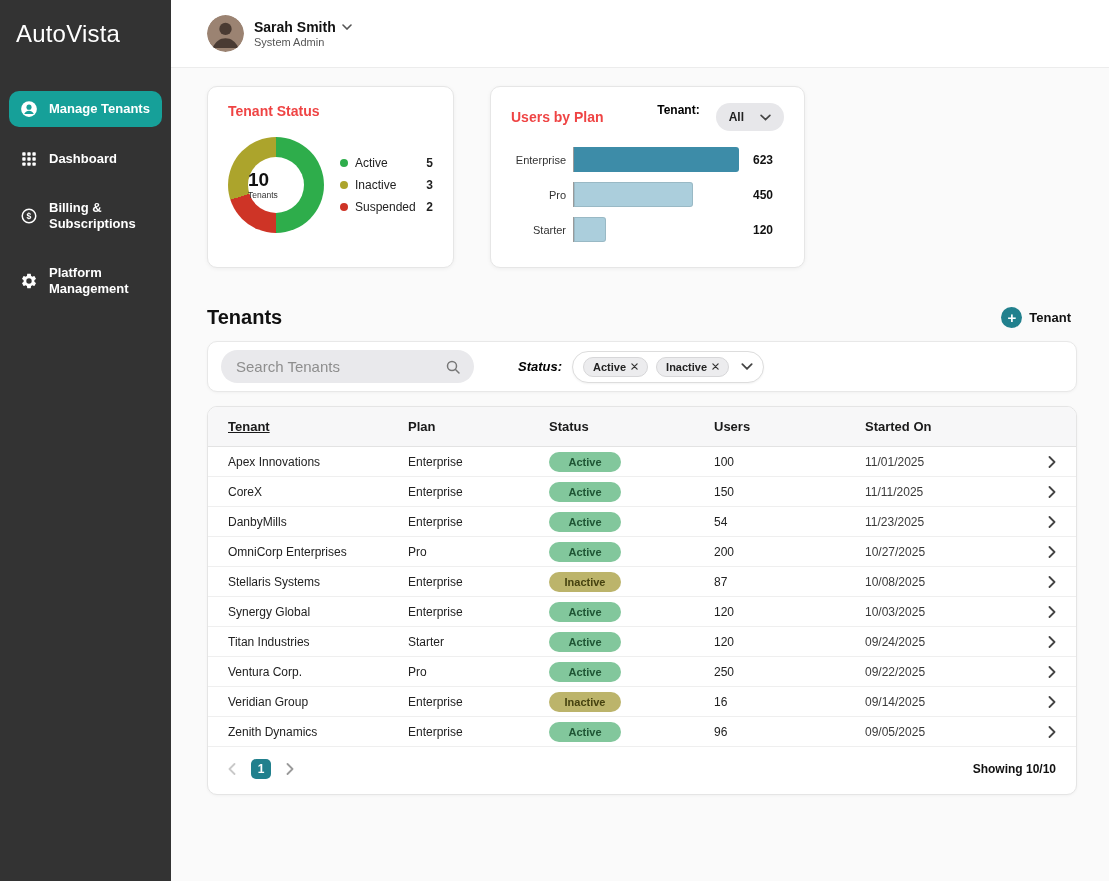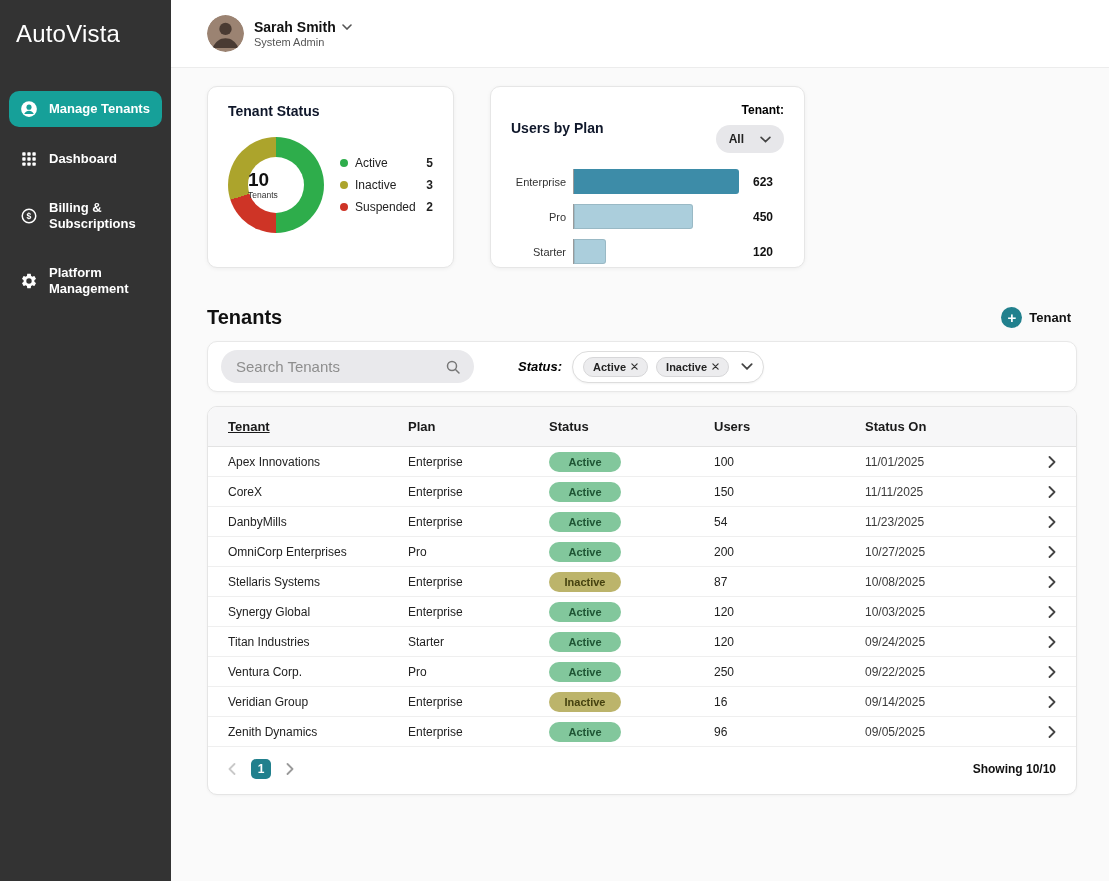--- a/index.html
+++ b/index.html
@@ -29,35 +29,35 @@
   .user-menu{display:flex;align-items:center;gap:10px;cursor:pointer;}
   .avatar{width:37px;height:37px;border-radius:50%;overflow:hidden;flex:0 0 37px;}
   .user-name-row{display:flex;align-items:center;gap:6px;font-size:14px;font-weight:700;color:#111;}
   .user-role{font-size:11px;color:#555;margin-top:1px;}
 
   .content{padding:18px 32px 0 36px;flex:1;}
 
   
   .cards-row{display:flex;gap:36px;}
   .card{background:#fff;border:1px solid #e6e6e6;border-radius:10px;box-shadow:0 1px 4px rgba(0,0,0,.05);padding:16px 20px;}
-  .card h3{margin:0;font-size:14px;font-weight:700;color:#0f172a;}
+  .card h3{margin:0;font-size:14px;font-weight:700;color:#ef4444;}
   .card-status{width:247px;height:182px;}
   .status-body{display:flex;align-items:center;gap:16px;margin-top:18px;}
   .donut{width:96px;height:96px;border-radius:50%;display:grid;place-items:center;background:#ddd;}
   .donut-hole{width:56px;height:56px;background:#fff;border-radius:50%;display:flex;flex-direction:column;justify-content:center;}
   .donut-value{font-size:19px;font-weight:800;color:#111;line-height:1;}
   .donut-label{font-size:8.5px;color:#333;margin-top:1px;}
   .legend{flex:1;}
   .legend-row{display:flex;align-items:center;gap:7px;font-size:12px;color:#222;margin:8px 0;}
   .legend-dot{width:8px;height:8px;border-radius:50%;flex:0 0 8px;background:#999;}
   .legend-count{margin-left:auto;font-weight:700;}
 
   .card-users{width:315px;height:182px;}
   .cu-head{display:flex;align-items:center;justify-content:space-between;}
-  .tf{display:flex;align-items:flex-end;gap:8px;flex-direction:column;}
+  .tf{display:flex;align-items:flex-start;gap:16px;}
   .tf-label{font-size:12px;font-weight:700;}
   .tf-select{display:flex;align-items:center;gap:16px;background:#e7e7ea;border:none;border-radius:15px;padding:7px 13px;font-size:12px;font-weight:600;color:#222;cursor:pointer;font-family:inherit;}
   .bars{margin-top:16px;}
   .bar-row{display:flex;align-items:center;margin-bottom:10px;}
   .bar-label{width:62px;text-align:right;font-size:11px;color:#333;padding-right:7px;}
   .bar-track{width:166px;height:25px;border-left:1px solid #9a9a9a;}
   .bar-fill{height:100%;border-radius:0 3px 3px 0;background:#abcedc;}
   .bar-row:nth-child(2) .bar-fill,.bar-row:nth-child(3) .bar-fill{box-shadow:inset 0 0 0 1px rgba(0,0,0,.10);}
   .bar-value{margin-left:14px;font-size:12px;font-weight:700;color:#111;}
 
@@ -291,21 +291,21 @@
           </div>
         </div>
       </div>
 
       <div class="table-card">
         <div class="t-row t-head">
           <div class="u">Tenant</div>
           <div>Plan</div>
           <div>Status</div>
           <div>Users</div>
-          <div>Status On</div>
+          <div>Started On</div>
           <div></div>
         </div>
 
         <div class="t-row t-body-row">
           <div>Apex Innovations</div>
           <div>Enterprise</div>
           <div><span class="pill" data-status="Active">Active</span></div>
           <div>100</div>
           <div class="cell-date">11/01/2025</div>
           <div class="row-chev">

